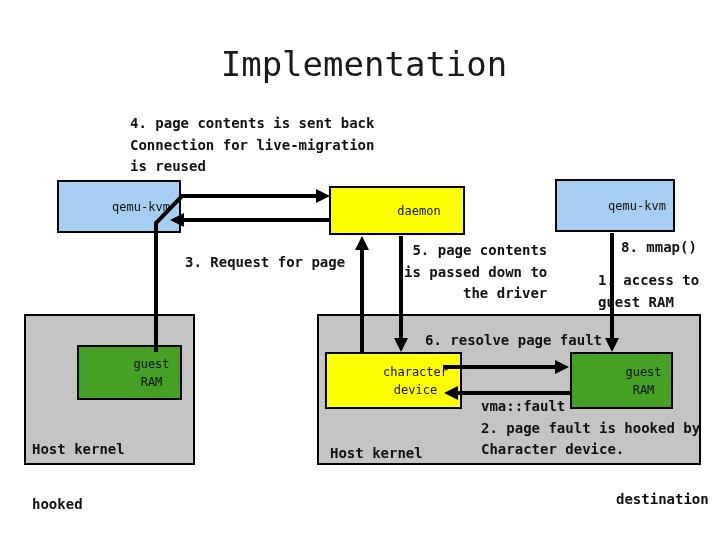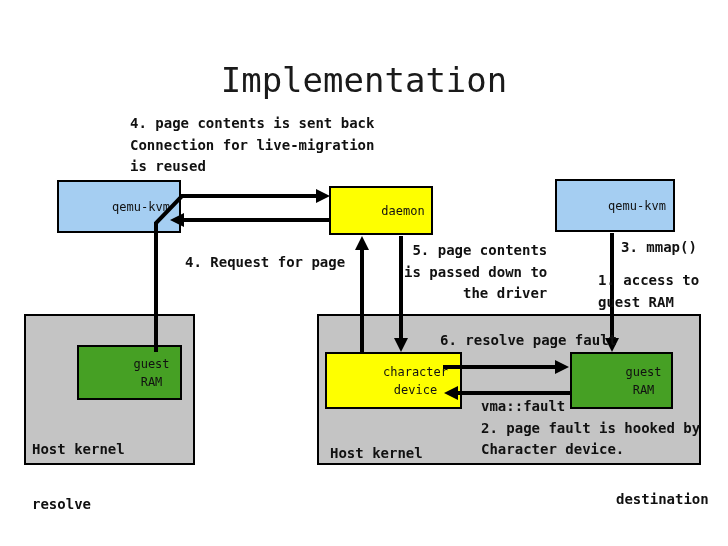--- a/index.html
+++ b/index.html
@@ -12,21 +12,20 @@
     overflow: hidden;
   }
   .abs { position: absolute; }
   #slide-title {
     left: 0; right: 0; top: 44px;
     text-align: center;
     font-size: 34px;
     line-height: 40px;
     color: #1a1a1a;
     z-index: 4;
-    margin-top: 16px;
   }
   .panel {
     border: 2px solid #000000;
     box-sizing: border-box;
     z-index: 1;
   }
   .node {
     border: 2px solid #000000;
     box-sizing: border-box;
     display: flex;
@@ -57,48 +56,48 @@
 </head>
 <body>
 
 <div class="abs" id="slide-title">Implementation</div>
 
 <div class="abs panel" style="left: 24px; top: 314px; width: 171px; height: 151px; background-color: rgb(196, 196, 196);"></div>
 <div class="abs panel" style="left: 317px; top: 314px; width: 384px; height: 151px; background-color: rgb(196, 196, 196);"></div>
 
 <div class="abs node" style="left: 57px; top: 180px; width: 124px; height: 53px; background-color: rgb(165, 206, 242);">qemu-kvm</div>
 
-<div class="abs node" style="left: 329px; top: 186px; width: 104px; height: 49px; background-color: rgb(254, 255, 0);">daemon</div>
+<div class="abs node" style="left: 329px; top: 186px; width: 136px; height: 49px; background-color: rgb(254, 255, 0);">daemon</div>
 
 <div class="abs node" style="left: 555px; top: 179px; width: 120px; height: 53px; background-color: rgb(165, 206, 242);">qemu-kvm</div>
 
 <div class="abs node" style="left: 77px; top: 345px; width: 105px; height: 55px; background-color: rgb(70, 160, 36);">guest RAM</div>
 
 <div class="abs node" style="left: 325px; top: 352px; width: 137px; height: 57px; background-color: rgb(254, 255, 0);">character
 device</div>
 
 <div class="abs node" style="left: 570px; top: 352px; width: 103px; height: 57px; background-color: rgb(70, 160, 36);">guest RAM</div>
 
 <div class="abs note" style="left:32px; top:439px;">Host kernel</div>
 <div class="abs note" style="left:330px; top:443px;">Host kernel</div>
 
-<div class="abs note" style="left:32px; top:494px;">resolve</div>
+<div class="abs note" style="left:32px; top:494px;">hooked</div>
 <div class="abs note" style="left:616px; top:489px;">destination</div>
 
 <div class="abs note" style="left:130px; top:113px;">4. page contents is sent back
 Connection for live-migration
 is reused</div>
-<div class="abs note" style="left:185px; top:252px;">4. Request for page</div>
+<div class="abs note" style="left:185px; top:252px;">3. Request for page</div>
 <div class="abs note" style="left:404px; top:240px;text-align:right;">5. page contents
 is passed down to
 the driver</div>
-<div class="abs note" style="left:621px; top:237px;">3. mmap()</div>
+<div class="abs note" style="left:621px; top:237px;">8. mmap()</div>
 <div class="abs note" style="left:598px; top:270px;">1. access to
 guest RAM</div>
-<div class="abs note" style="left:440px; top:330px;">6. resolve page fault</div>
+<div class="abs note" style="left:425px; top:330px;">6. resolve page fault</div>
 <div class="abs note" style="left:461px; top:396px;margin-left:20px;">vma::fault
 2. page fault is hooked by
 Character device.</div>
 
 <svg class="abs" id="connector-layer" width="728" height="546" viewBox="0 0 728 546">
 
   <g>
     <path d="M156,352 L156,223 L182,196 L318,196" stroke-width="4"></path>
     <polygon points="316,189 316,203 330,196"></polygon>
   </g>

